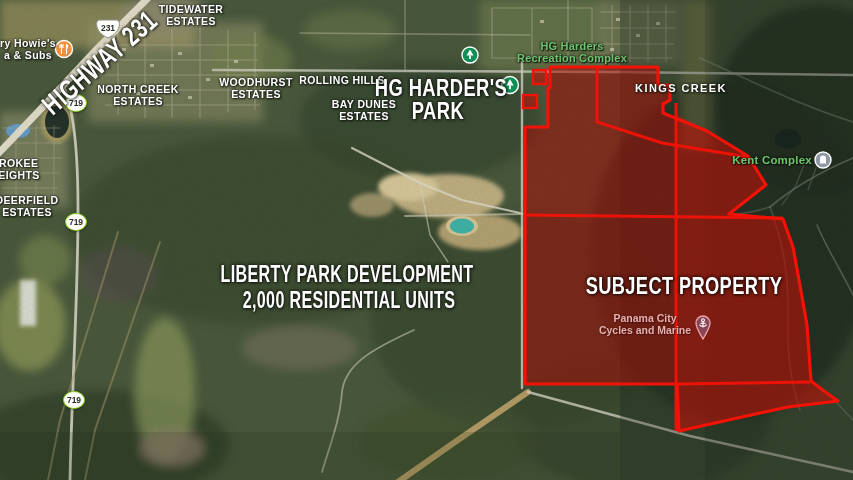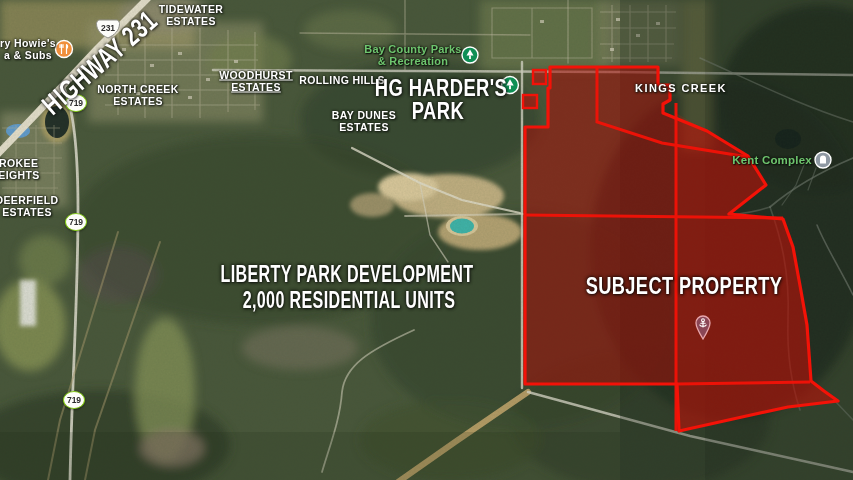--- a/index.html
+++ b/index.html
@@ -200,57 +200,61 @@
     <span class="num">719</span>
   </div>
   <div class="shield s719" style="left:74px;top:400px;">
     <span class="num">719</span>
   </div>
 
   <div class="lbl estate" style="left:191px;top:15px;">
     <div>TIDEWATER</div>
       <div>ESTATES</div>
   </div>
-  <div class="lbl estate" style="left:256px;top:81px;text-decoration:underline;">
+  <div class="lbl estate" style="left:256px;top:88px;">
     <div>WOODHURST</div>
       <div>ESTATES</div>
   </div>
   <div class="lbl estate" style="left:138px;top:95px;">
     <div>NORTH CREEK</div>
       <div>ESTATES</div>
   </div>
   <div class="lbl estate" style="left:342px;top:81px;text-align:right;">
     <div>ROLLING HILLS</div>
   </div>
-  <div class="lbl estate" style="left:364px;top:121px;">
+  <div class="lbl estate" style="left:364px;top:110px;">
     <div>BAY DUNES</div>
       <div>ESTATES</div>
   </div>
   <div class="lbl estate" style="left:670px;top:89px;letter-spacing:1.4px;font-size:11px;margin-left:11px;">
     <div>KINGS CREEK</div>
   </div>
   <div class="lbl estate" style="left:15px;top:169px;">
     <div>EROKEE</div>
       <div>HEIGHTS</div>
   </div>
   <div class="lbl estate" style="left:27px;top:206px;">
     <div>DEERFIELD</div>
       <div>ESTATES</div>
   </div>
   <div class="lbl estate" style="left:22px;top:49px;text-align:center;transform:translate(0,-50%);left:0px;">
     <div>ry Howie's</div>
       <div>a &amp; Subs</div>
   </div>
 
-  <div class="lbl green" style="left:413px;top:55px;">
-    <div>Bay County Parks</div>
-      <div>&amp; Recreation</div>
+  <div class="lbl green" style="left:572px;top:52px;">
+    <div>HG Harders</div>
+      <div>Recreation Complex</div>
   </div>
   <div class="lbl green" style="left:772px;top:160px;font-size:11.5px;">
     <div>Kent Complex</div>
+  </div>
+  <div class="lbl pink" style="left:645px;top:324px;">
+    <div>Panama City</div>
+      <div>Cycles and Marine</div>
   </div>
 
   <div class="lbl big hwy" style="left:100px;top:63px;">HIGHWAY 231</div>
   <div class="lbl big hgpark" style="left:441px;top:88px;">HG HARDER'S</div>
   <div class="lbl big hgpark" style="left:438px;top:111px;">PARK</div>
   <div class="lbl big liberty" style="left:347px;top:274px;">LIBERTY PARK DEVELOPMENT</div>
   <div class="lbl big liberty" style="left:349px;top:300px;">2,000 RESIDENTIAL UNITS</div>
   <div class="lbl big subject" style="left:684px;top:286px;">SUBJECT PROPERTY</div>
 
 </div>

